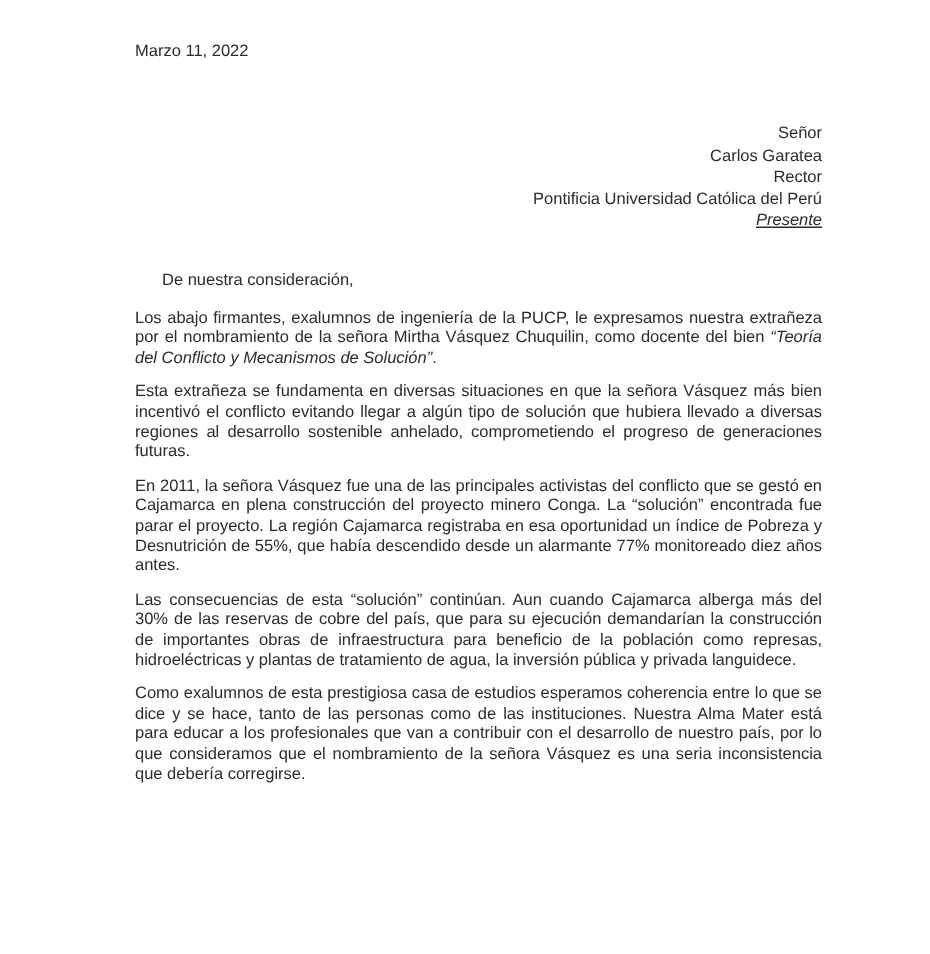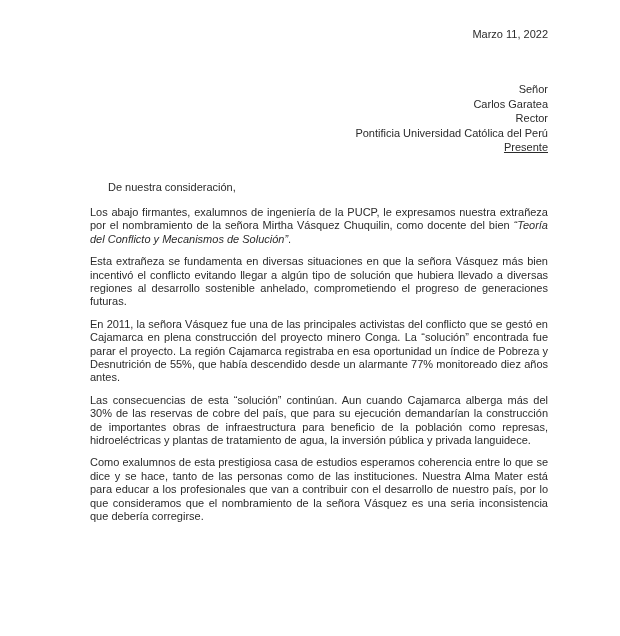--- a/index.html
+++ b/index.html
@@ -16,32 +16,32 @@
     padding: 22px 72px 10px 90px;
     overflow: hidden;
     font-family: "Liberation Sans", "DejaVu Sans", sans-serif;
     font-size: 11px;
     color: #2b2b2b;
     -webkit-font-smoothing: antialiased;
   }
   .date-line {
     line-height: 13px;
     margin: 6px 0 0 0;
-    text-align: right;
   }
   .address-block {
     margin-top: 41px;
     text-align: right;
   }
   .address-line {
     line-height: 14.6px;
     white-space: nowrap;
   }
   .delivery-note {
     text-decoration: underline;
+    font-style: italic;
   }
   .greeting {
     margin-top: 26px;
     line-height: 13px;
     padding-left: 18px;
   }
   p.body-paragraph {
     text-align: justify;
     line-height: 13.4px;
     margin: 9px 0 0 0;

